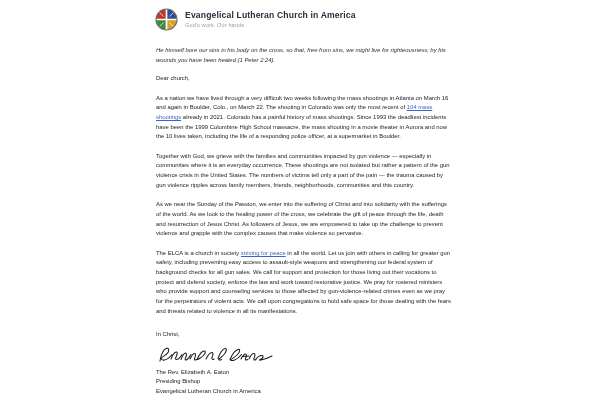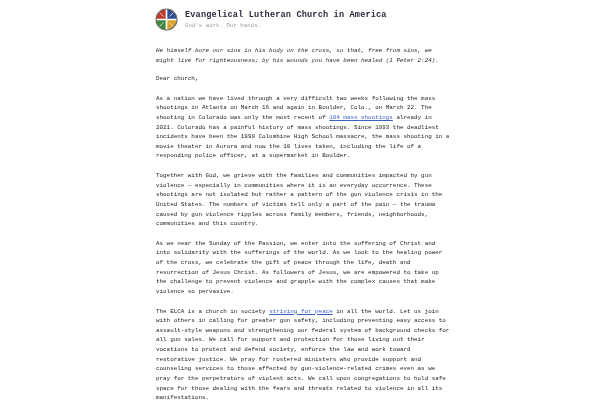--- a/index.html
+++ b/index.html
@@ -12,21 +12,20 @@
     height: 400px;
     overflow: hidden;
     font-family: "Liberation Sans", sans-serif;
     color: #231f20;
   }
   .page {
     position: relative;
     width: 600px;
     height: 400px;
     background: #ffffff;
-    font-family: Liberation Mono, monospace;
   }
   
   .masthead {
     position: absolute;
     left: 155px;
     top: 8px;
     display: flex;
     align-items: center;
     gap: 7px;
   }

